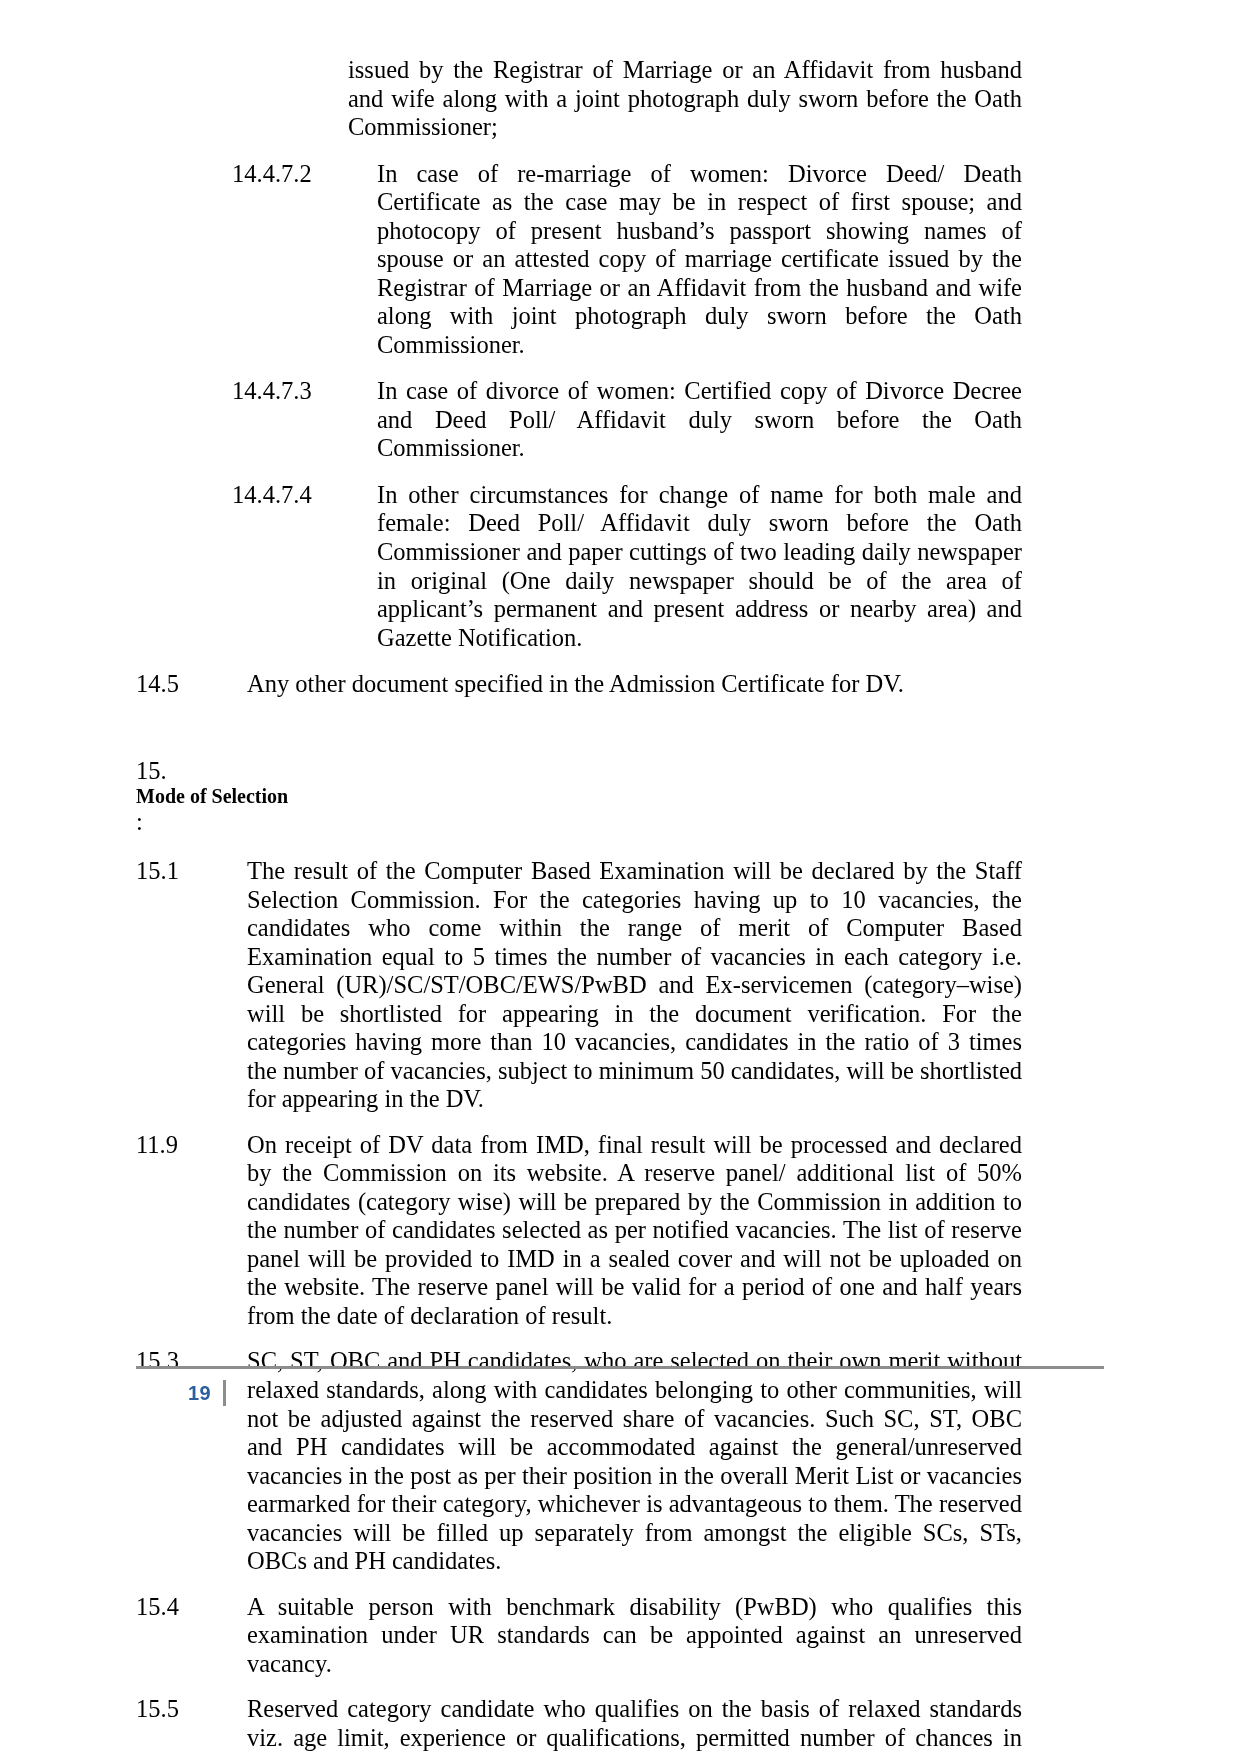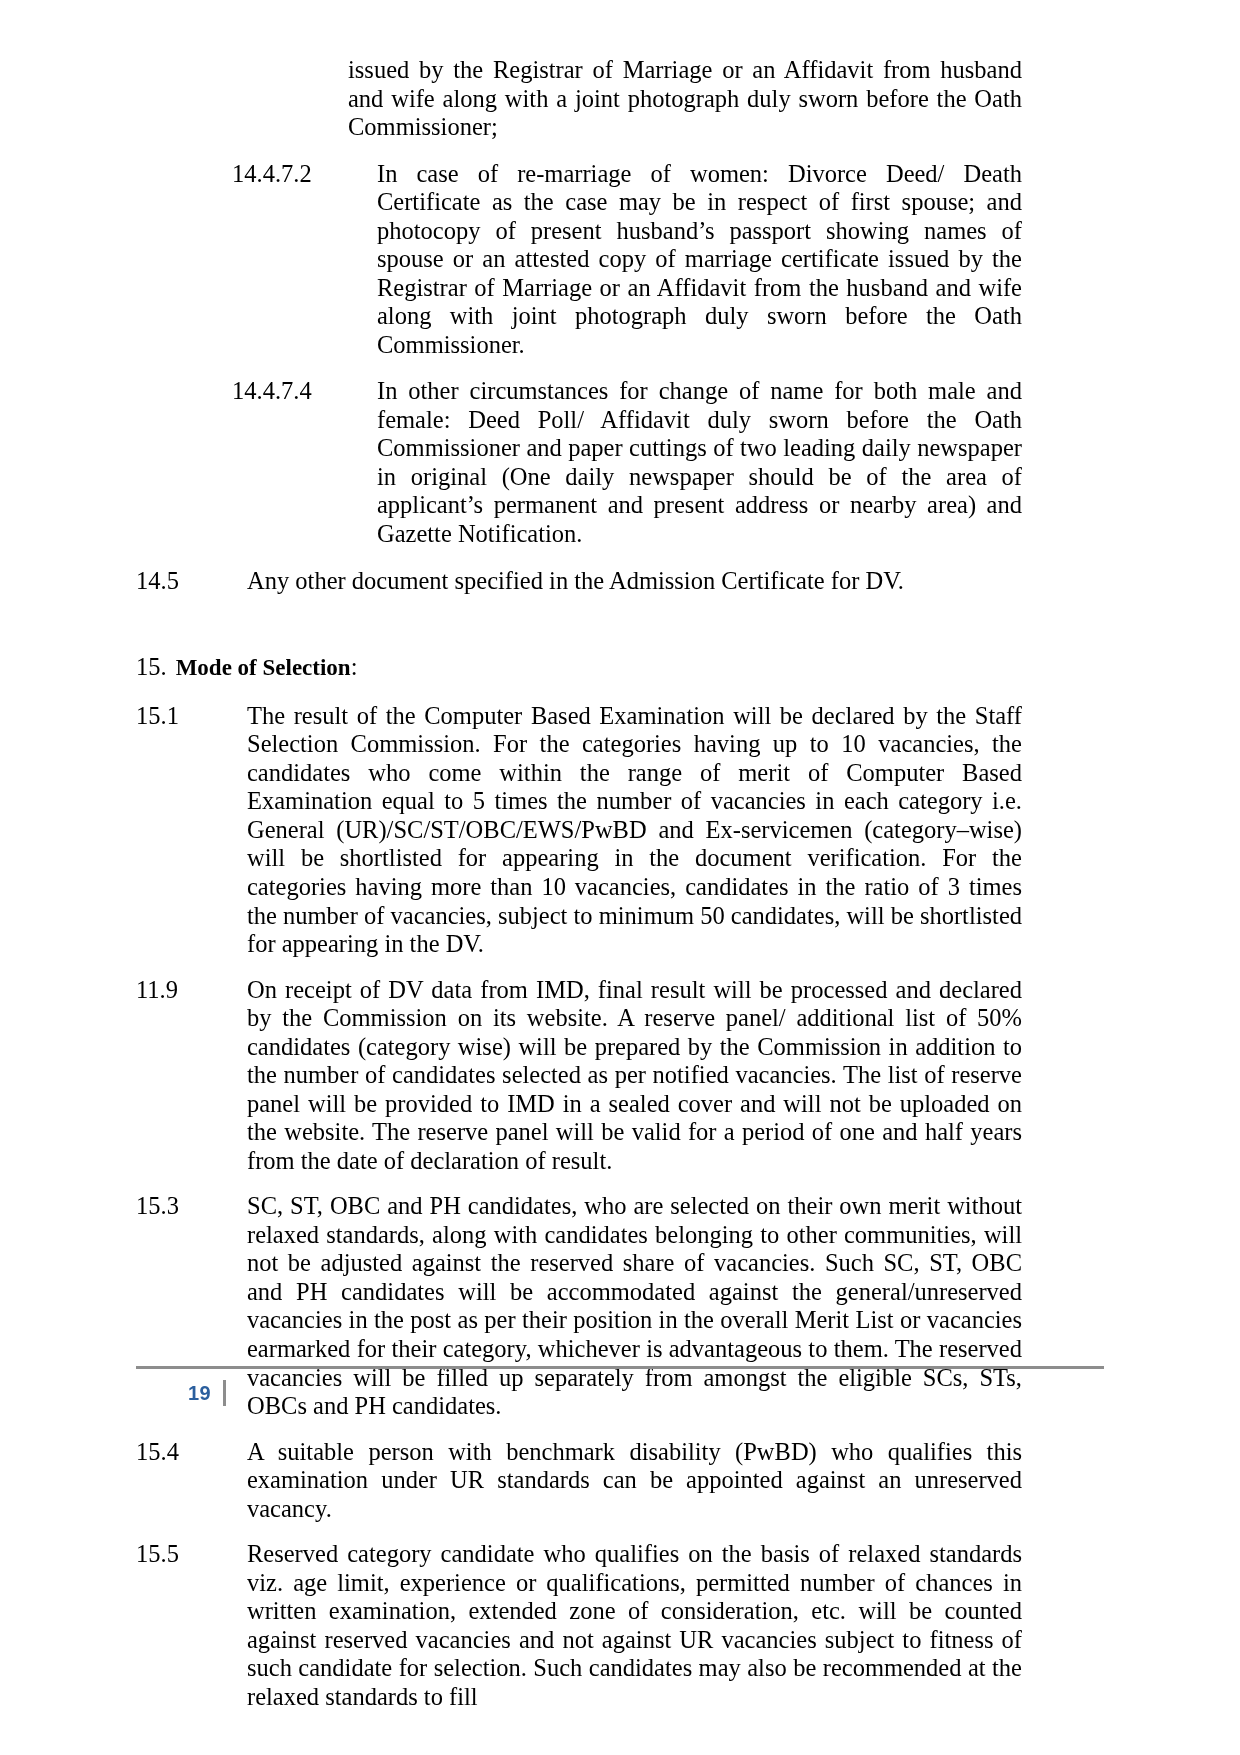--- a/index.html
+++ b/index.html
@@ -63,28 +63,29 @@
     margin-bottom: 18px;
   }
 
   
   .heading {
     display: flex;
     align-items: baseline;
     margin-top: 58px;
     margin-bottom: 20px;
     margin-left: 0px;
+    flex-direction: column;
   }
   .heading .h-num {
     font-size: 24.5px;
     line-height: 1.165;
     margin-right: 9px;
   }
   .heading .h-text {
-    font-size: 23px;
+    font-size: 20px;
     line-height: 1.165;
     font-weight: bold;
   }
   .heading .h-colon {
     font-size: 24.5px;
     line-height: 1.165;
     font-weight: normal;
   }
 
   
@@ -129,20 +130,24 @@
 
 <div class="page">
 
   <div class="cont">issued by the Registrar of Marriage or an Affidavit from husband and wife along with a joint photograph duly sworn before the Oath Commissioner;</div>
 
   <div class="item lvl3">
     <div class="item-num">14.4.7.2</div>
     <div class="item-body">In case of re-marriage of women: Divorce Deed/ Death Certificate as the case may be in respect of first spouse; and photocopy of present husband’s passport showing names of spouse or an attested copy of marriage certificate issued by the Registrar of Marriage or an Affidavit from the husband and wife along with joint photograph duly sworn before the Oath Commissioner.</div>
   </div>
 
+  <div class="item lvl3">
+    <div class="item-num">14.4.7.3</div>
+    <div class="item-body">In case of divorce of women: Certified copy of Divorce Decree and Deed Poll/ Affidavit duly sworn before the Oath Commissioner.</div>
+  </div>
 
   <div class="item lvl3">
     <div class="item-num">14.4.7.4</div>
     <div class="item-body">In other circumstances for change of name for both male and female: Deed Poll/ Affidavit duly sworn before the Oath Commissioner and paper cuttings of two leading daily newspaper in original (One daily newspaper should be of the area of applicant’s permanent and present address or nearby area) and Gazette Notification.</div>
   </div>
 
   <div class="item lvl2">
     <div class="item-num">14.5</div>
     <div class="item-body">Any other document specified in the Admission Certificate for DV.</div>
   </div>

